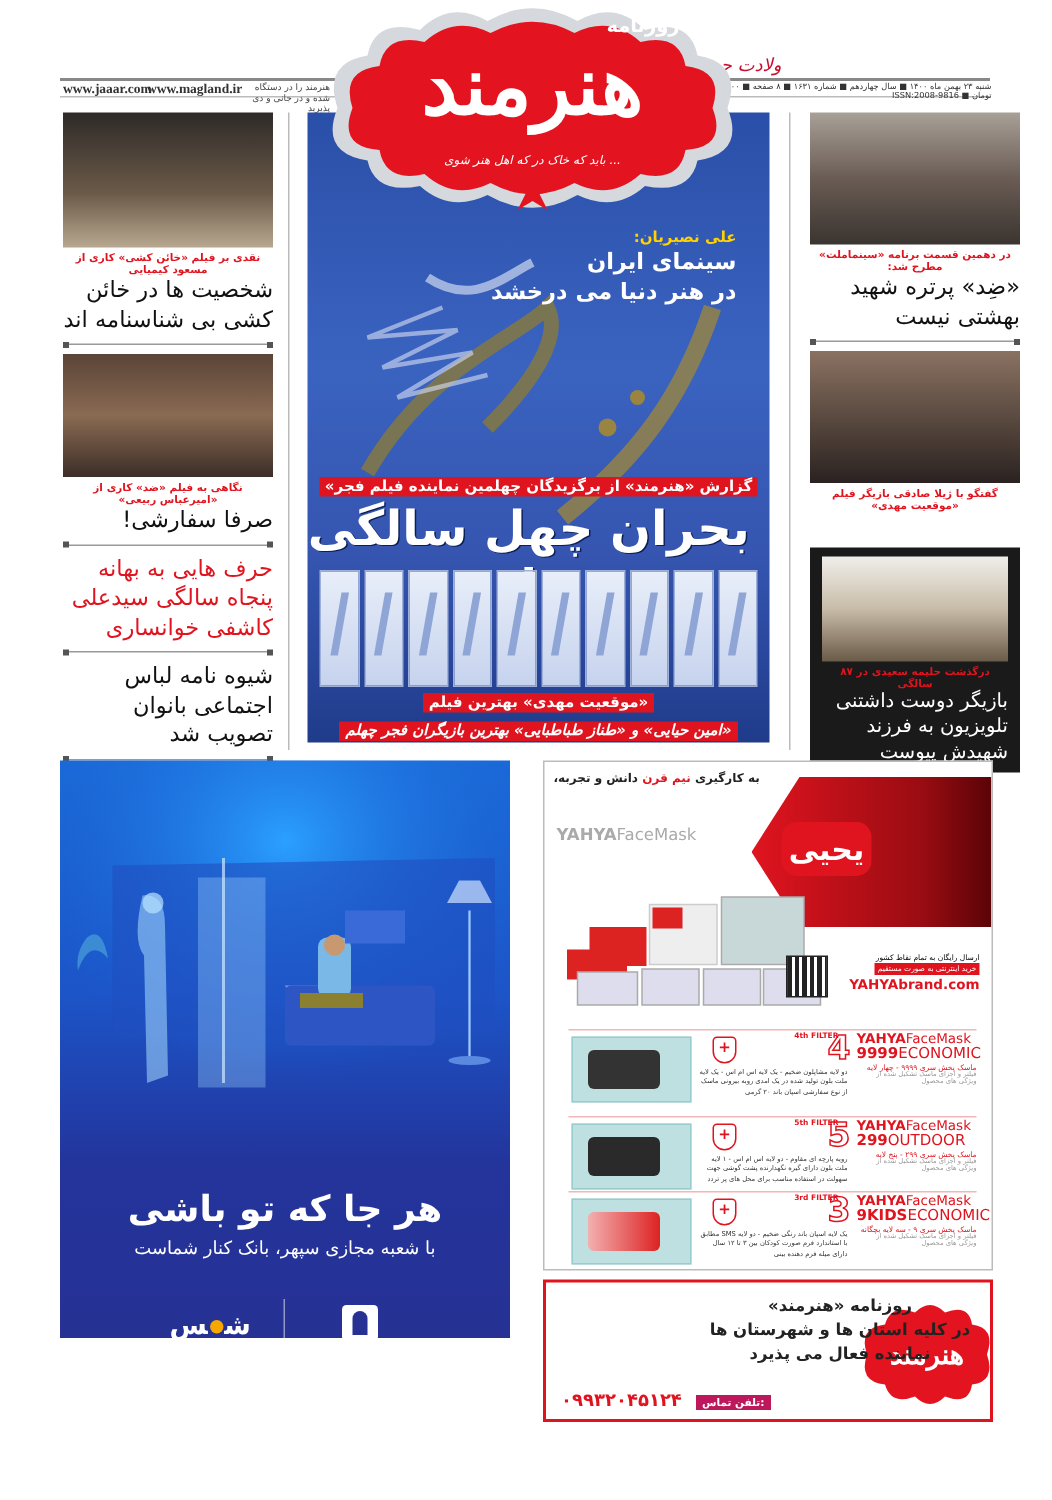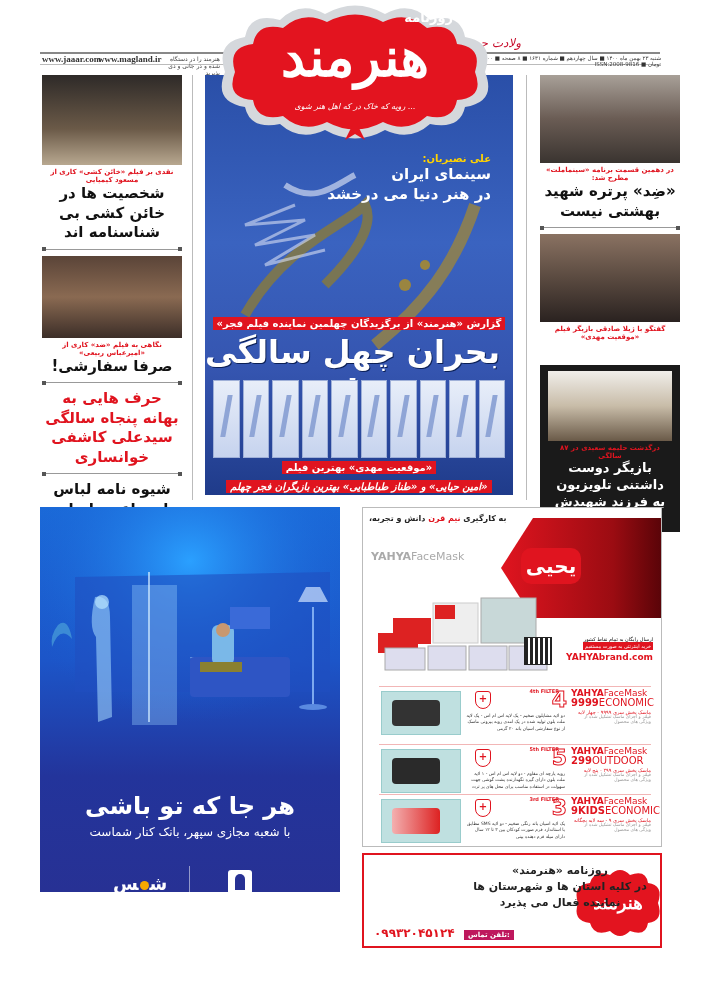--- a/index.html
+++ b/index.html
@@ -29,21 +29,21 @@
   .red-strip { background: #e0141f; color: #fff; font-weight: bold; display: inline-block; padding: 1px 4px; }
   .cover-big { color: #fff; font-size: 32px; font-weight: bold; text-shadow: 1px 1px 0 #0b1f55; }
   .trophies { position: absolute; left: 8px; top: 305px; width: 292px; height: 78px; display: flex; gap: 3px; }
   .trophy { flex: 1; background: linear-gradient(180deg,#e8eef9,#c6d3ee); border: 1px solid #9fb0d8; position: relative; }
   .trophy::after { content: ""; position: absolute; left: 40%; top: 18%; width: 20%; height: 55%; background: #8fa5d6; transform: skewX(-10deg); }
 
   
   .col { width: 140px; }
   .photo { width: 140px; background: #444; }
   .kicker { color: #e0141f; font-size: 7px; font-weight: bold; text-align: center; direction: rtl; margin-top: 3px; }
-  .headline { color: #111; font-size: 15px; font-weight: bold; text-align: center; direction: rtl; line-height: 1.3; }
+  .headline { color: #111; font-size: 15px; font-weight: normal; direction: rtl; line-height: 1.3; }
   .headline.red { color: #e0141f; }
   .sep { height: 1px; background: #999; margin: 6px 0; position: relative; }
   .sep::before, .sep::after { content: ""; position: absolute; top: -1.5px; width: 4px; height: 4px; background: #555; }
   .sep::before { left: 0; } .sep::after { right: 0; }
   .vline { width: 1px; background: #bbb; }
 
   
   .bank { left: 40px; top: 507px; width: 300px; height: 385px; background: linear-gradient(180deg,#1a6ad8 0%,#1c55c8 40%,#23349b 70%,#273194 100%); overflow: hidden; }
   .bank-scene { position: absolute; left: 0; top: 0; width: 300px; height: 270px; }
   .bank-slogan { position: absolute; left: 0; right: 0; top: 285px; text-align: center; color: #fff; font-size: 24px; font-weight: bold; direction: rtl; }
@@ -143,21 +143,21 @@
 </div>
 
 <div class="abs logo-wrap">
   <svg class="logo-shape" viewBox="0 0 300 140">
     <path d="M20 70 Q10 40 40 35 Q45 10 75 18 Q95 -2 120 12 Q150 -5 180 12 Q205 -2 225 18 Q255 10 260 35 Q290 40 280 70 Q292 100 260 105 Q255 128 225 122 Q205 140 180 128 Q150 145 120 128 Q95 140 75 122 Q45 128 40 105 Q8 100 20 70 Z" fill="#d5d8dc"></path>
     <path d="M30 70 Q22 45 48 42 Q52 20 78 26 Q98 8 122 20 Q150 5 178 20 Q202 8 222 26 Q248 20 252 42 Q278 45 270 70 Q280 96 252 98 Q248 120 222 114 Q202 132 178 120 Q150 135 122 120 Q98 132 78 114 Q52 120 48 98 Q20 96 30 70 Z" fill="#e3141f"></path>
     <path d="M150 118 L140 138 L150 132 L160 138 Z" fill="#e3141f"></path>
   </svg>
   <div class="logo-small rtl">روزنامه</div>
   <div class="logo-text rtl">هنرمند</div>
-  <div class="logo-tag rtl">... رویه که خاک در که اهل هنر شوی</div>
+  <div class="logo-tag rtl">... باید که خاک در که اهل هنر شوی</div>
 </div>
 
 <div class="abs vline" style="left:192px;top:75px;height:425px;"></div>
 <div class="abs col" style="left:42px;top:75px;">
   <div>
     <div class="photo" style="height:90px;background:linear-gradient(180deg,#2e2a28,#6b5a48 60%,#b8a890);"></div>
     <div class="kicker">نقدی بر فیلم «خائن کشی» کاری از مسعود کیمیایی</div>
     <div class="headline">شخصیت ها در خائن کشی بی شناسنامه اند</div>
   </div>
   <div class="sep"></div>

